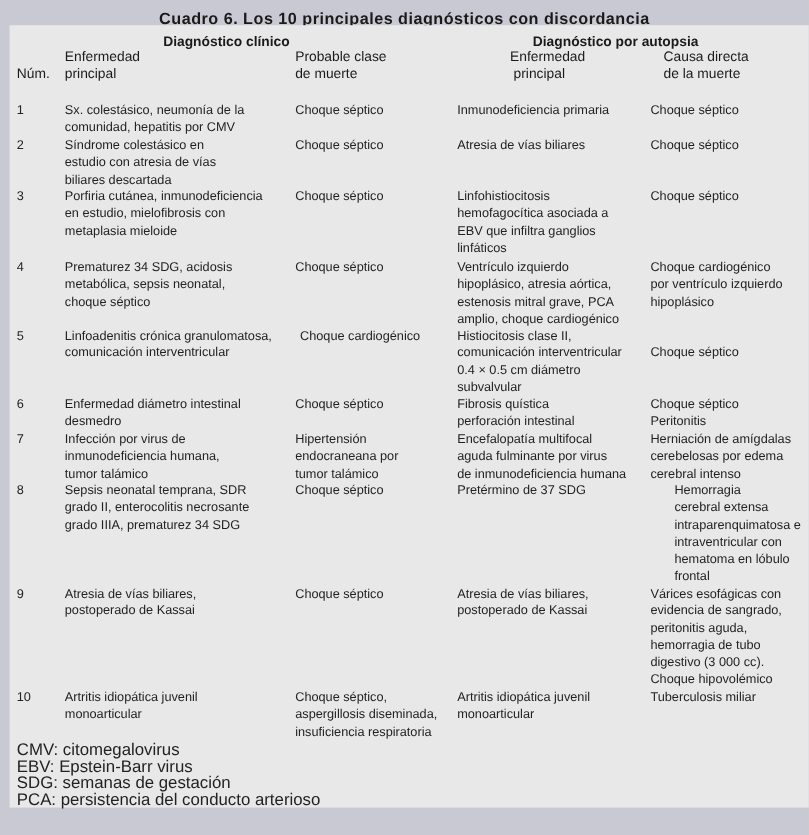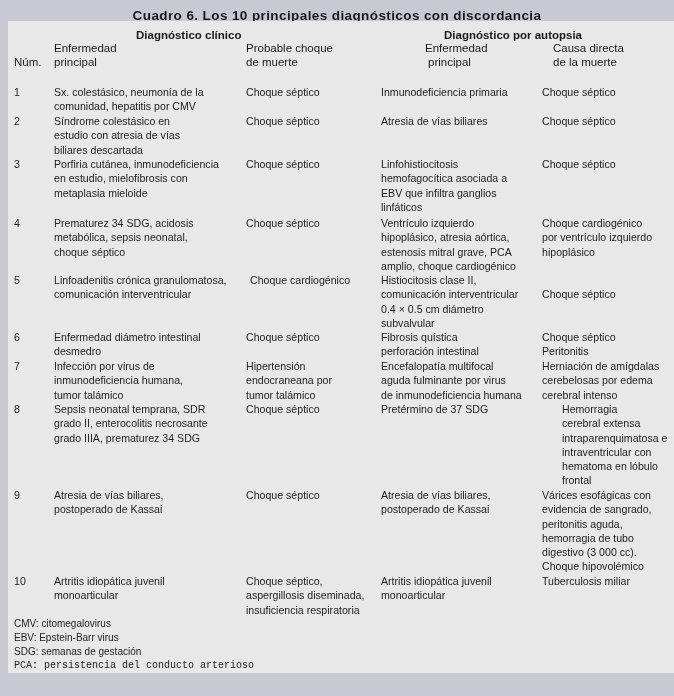--- a/index.html
+++ b/index.html
@@ -11,36 +11,36 @@
   }
   .panel {
     position: absolute; left: 8px; top: 21px; width: 669px; height: 652px;
     background: #e8e8e8;
   }
   .hdr { position: absolute; font-size: 11.5px; line-height: 14px; color: #1a1a1a; }
   .hdr.b { font-weight: normal; }
   .hdr-group { font-weight: bold; }
   .cell { position: absolute; font-size: 10.6px; line-height: 14.3px; color: #222; white-space: pre-line; }
   .num { position: absolute; font-size: 10.6px; line-height: 14.3px; color: #222; }
-  .foot { position: absolute; left: 6px; font-size: 10px; line-height: 14.3px; color: #222; }
+  .foot { position: absolute; left: 6px; font-size: 14px; line-height: 14.3px; color: #222; }
 </style>
 </head>
 <body>
 
 <div class="title">Cuadro 6. Los 10 principales diagnósticos con discordancia</div>
 
 <div class="panel">
 
   <div class="hdr hdr-group" style="left:128px; top:7px;">Diagnóstico clínico</div>
   <div class="hdr hdr-group" style="left:425px; top:7px;padding-left:11px;">Diagnóstico por autopsia</div>
 
   <div class="hdr b" style="left:6px; top:34px;">Núm.</div>
   <div class="hdr" style="left:46px; top:20px;">Enfermedad</div>
   <div class="hdr" style="left:46px; top:34px;">principal</div>
-  <div class="hdr" style="left:238px; top:20px;">Probable choque</div>
+  <div class="hdr" style="left:238px; top:20px;">Probable clase</div>
   <div class="hdr" style="left:238px; top:34px;">de muerte</div>
   <div class="hdr" style="left:417px; top:20px;">Enfermedad</div>
   <div class="hdr" style="left:420px; top:34px;">principal</div>
   <div class="hdr" style="left:545px; top:20px;">Causa directa</div>
   <div class="hdr" style="left:545px; top:34px;">de la muerte</div>
 
   <div>
     <div class="num" style="left:6px; top:64px;">1</div>
     <div class="cell" style="left:46px; top:64px;">Sx. colestásico, neumonía de la
 comunidad, hepatitis por CMV</div>
@@ -164,14 +164,14 @@
 aspergillosis diseminada,
 insuficiencia respiratoria</div>
     <div class="cell" style="left:373px; top:553px;">Artritis idiopática juvenil
 monoarticular</div>
     <div class="cell" style="left:534px; top:553px;">Tuberculosis miliar</div>
   </div>
 
   <div class="foot" style="top:596px;">CMV: citomegalovirus</div>
   <div class="foot" style="top:610px;">EBV: Epstein-Barr virus</div>
   <div class="foot" style="top:624px;">SDG: semanas de gestación</div>
-  <div class="foot" style="top:638px;font-family:Liberation Mono, monospace;">PCA: persistencia del conducto arterioso</div>
+  <div class="foot" style="top:638px;">PCA: persistencia del conducto arterioso</div>
 </div>
 
 </body></html>

